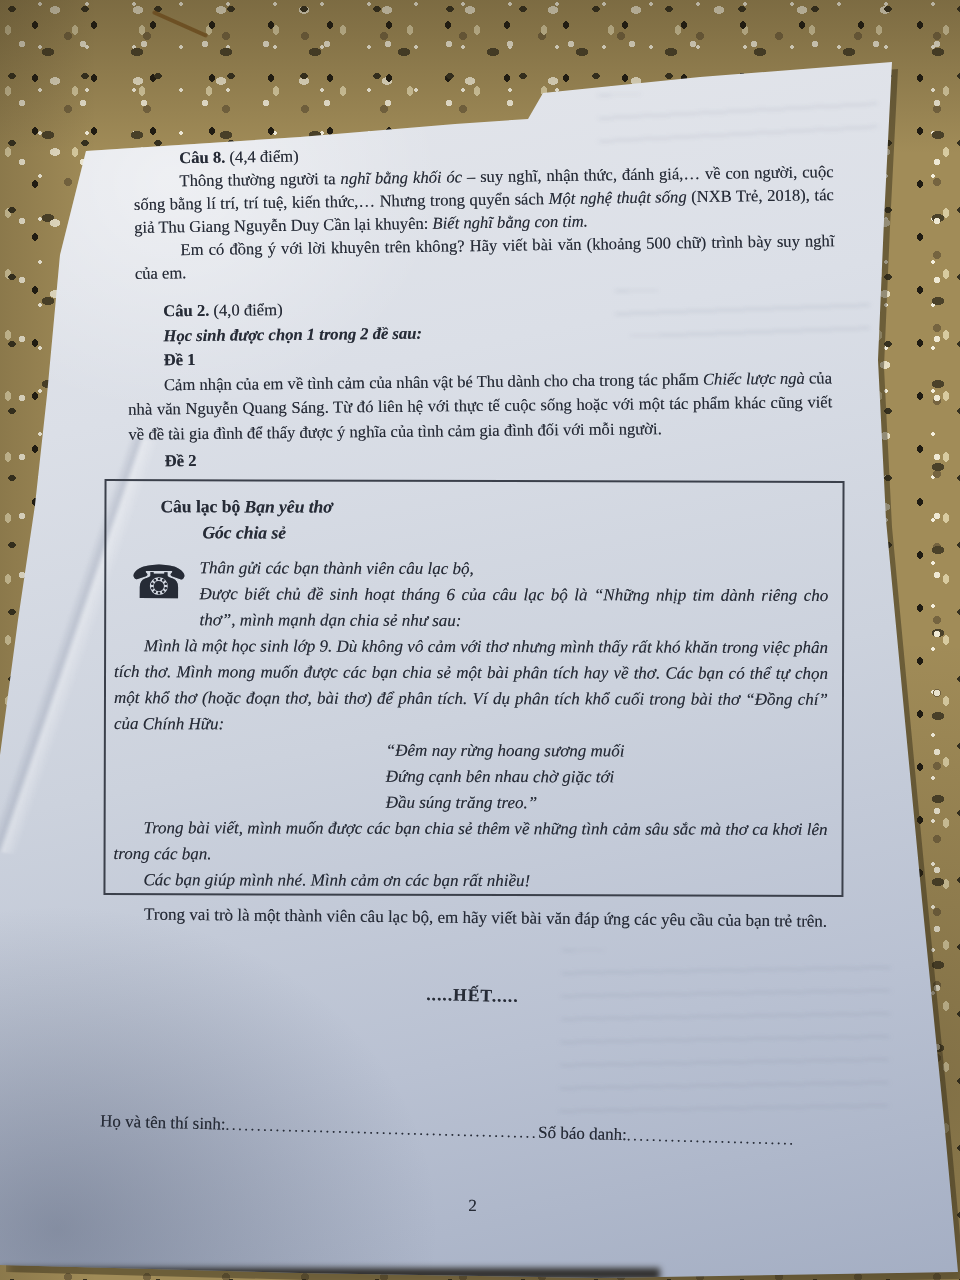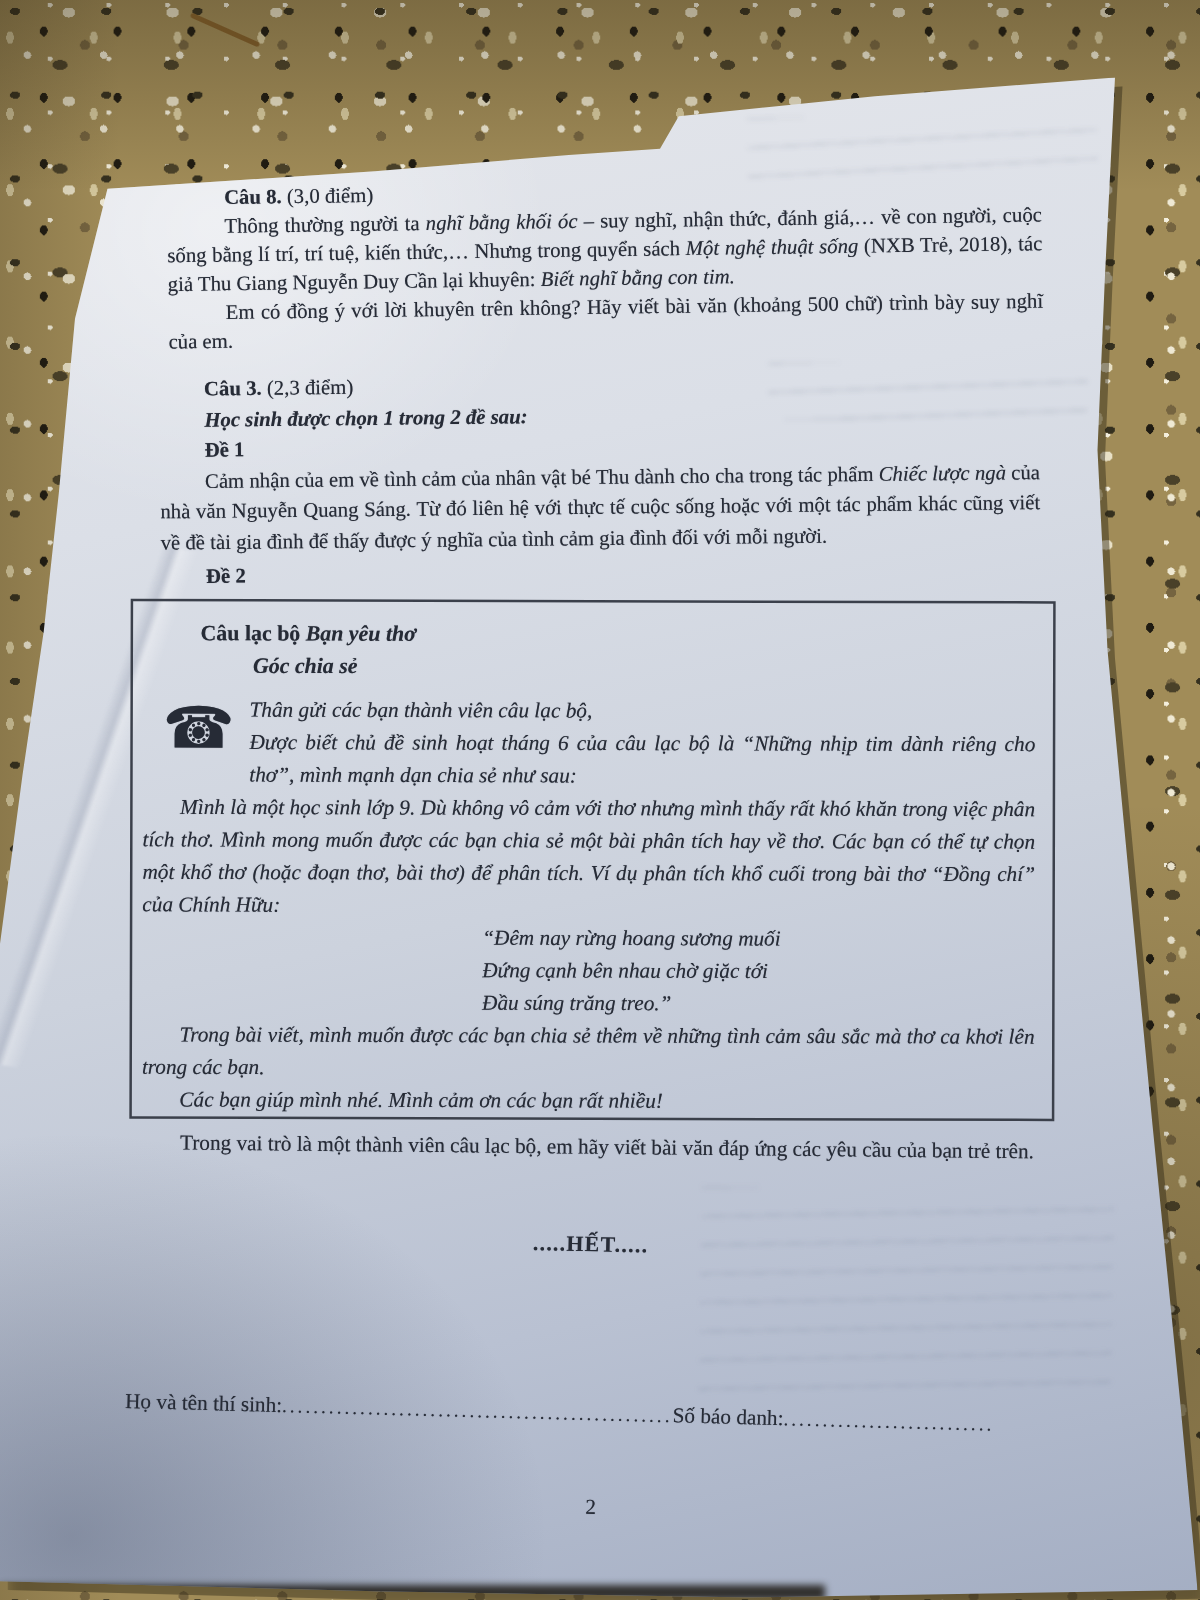--- a/index.html
+++ b/index.html
@@ -112,27 +112,27 @@
 
 <div class="paper-shadow"></div>
 
 <div class="paper">
   <div class="crease"></div>
   <div class="bleed bleed1"></div>
   <div class="bleed bleed2"></div>
   <div class="bleed bleed3"></div>
 
   <div class="blk sec-cau2">
-    <p class="ind"><span class="b">Câu 8. </span><span>(3,0 điểm)</span></p>
+    <p class="ind"><span class="b">Câu 8. </span><span>(4,4 điểm)</span></p>
     <p class="ind"><span>Thông thường người ta </span><span class="i">nghĩ bằng khối óc</span><span> – suy nghĩ, nhận thức, đánh giá,… về con người, cuộc sống bằng lí trí, trí tuệ, kiến thức,… Nhưng trong quyển sách </span><span class="i">Một nghệ thuật sống</span><span> (NXB Trẻ, 2018), tác giả Thu Giang Nguyễn Duy Cần lại khuyên: </span><span class="i">Biết nghĩ bằng con tim.</span></p>
     <p class="ind">Em có đồng ý với lời khuyên trên không? Hãy viết bài văn (khoảng 500 chữ) trình bày suy nghĩ của em.</p>
   </div>
 
   <div class="blk sec-cau3">
-    <p class="ind2"><span class="b">Câu 3. </span><span>(2,3 điểm)</span></p>
+    <p class="ind2"><span class="b">Câu 2. </span><span>(4,0 điểm)</span></p>
     <p class="ind2 b i">Học sinh được chọn 1 trong 2 đề sau:</p>
     <p class="ind2 b">Đề 1</p>
     <p class="ind2"><span>Cảm nhận của em về tình cảm của nhân vật bé Thu dành cho cha trong tác phẩm </span><span class="i">Chiếc lược ngà</span><span> của nhà văn Nguyễn Quang Sáng. Từ đó liên hệ với thực tế cuộc sống hoặc với một tác phẩm khác cũng viết về đề tài gia đình để thấy được ý nghĩa của tình cảm gia đình đối với mỗi người.</span></p>
     <p class="ind2 b de2">Đề 2</p>
   </div>
 
   <div class="blk club-box">
     <p class="box-title"><span class="b">Câu lạc bộ </span><span class="b i">Bạn yêu thơ</span></p>
     <p class="box-subtitle b i">Góc chia sẻ</p>
     <div class="letter">

